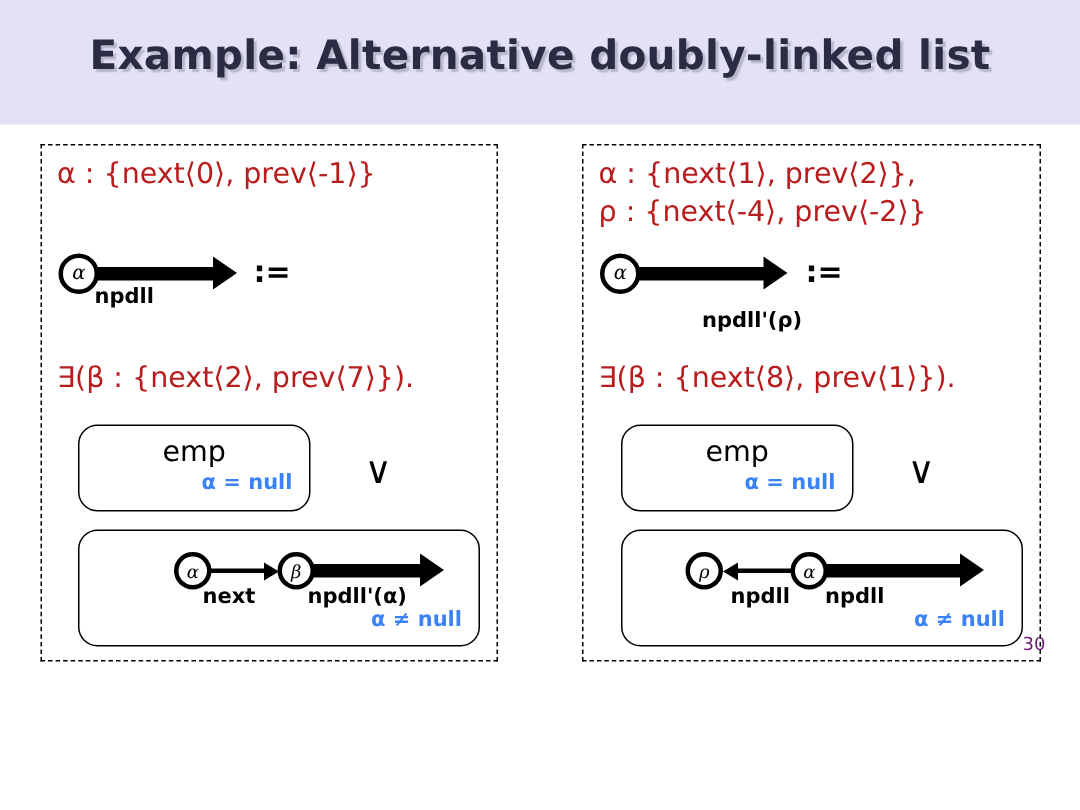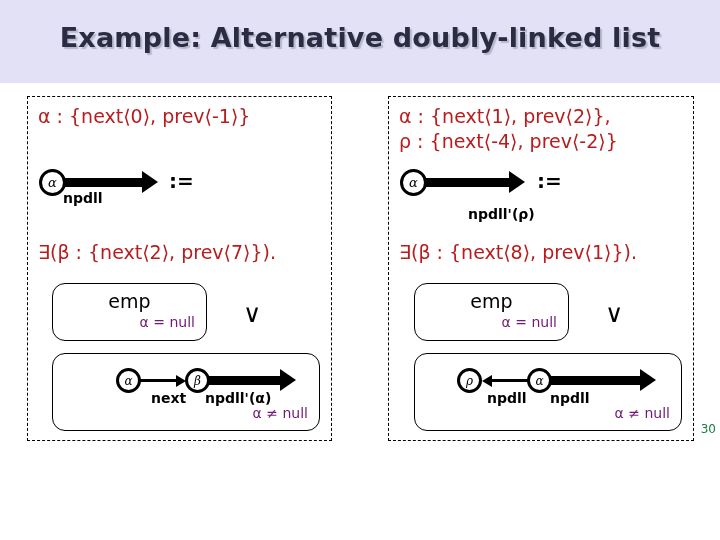--- a/index.html
+++ b/index.html
@@ -145,36 +145,36 @@
     left: 0; top: 6px;
     width: 100%;
     text-align: center;
     font-size: 19px;
     color: #000000;
   }
   .cond {
     position: absolute;
     right: 11px;
     font-size: 14px;
-    font-weight: normal;
+    font-weight: bold;
+    color: #3b82f6;
+    white-space: nowrap;
+  }
+  .or-symbol {
+    position: absolute;
+    font-size: 25px;
+    color: #000000;
+  }
+
+  
+  #page-number {
+    position: absolute;
+    right: 23px; bottom: 12px;
+    font-size: 12px;
     color: #701a75;
-    white-space: nowrap;
-  }
-  .or-symbol {
-    position: absolute;
-    font-size: 25px;
-    color: #000000;
-  }
-
-  
-  #page-number {
-    position: absolute;
-    right: 4px; bottom: 12px;
-    font-size: 12px;
-    color: #15803d;
   }
 </style>
 </head>
 <body>
 
 <div id="slide">
 
   <div id="title-band"></div>
   <div id="slide-title">Example: Alternative doubly-linked list</div>
 
@@ -193,21 +193,21 @@
       <div class="emp-label">emp</div>
       <div class="cond" style="top:30px;">α = null</div>
     </div>
 
     <div class="or-symbol" style="left:215px; top:202px;">∨</div>
 
     <div class="rbox" style="left:24px; top:256px; width:268px; height:78px;">
 
       <div class="node node-sm" style="left:63px; top:14px;">α</div>
       <div class="arrow-thin" style="left:86px; top:25px; width:38px;"></div>
-      <div class="edge-label" style="left:98px; top:36px;">next</div>
+      <div class="edge-label" style="left:82px; top:36px;">next</div>
 
       <div class="node node-sm" style="left:132px; top:14px;">β</div>
       <div class="arrow-thick" style="left:152px; top:22px; width:76px;"></div>
       <div class="edge-label" style="left:152px; top:36px;">npdll'(α)</div>
 
       <div class="cond" style="top:51px;">α ≠ null</div>
     </div>
   </div>
 
   <div class="panel" id="panel-right">

